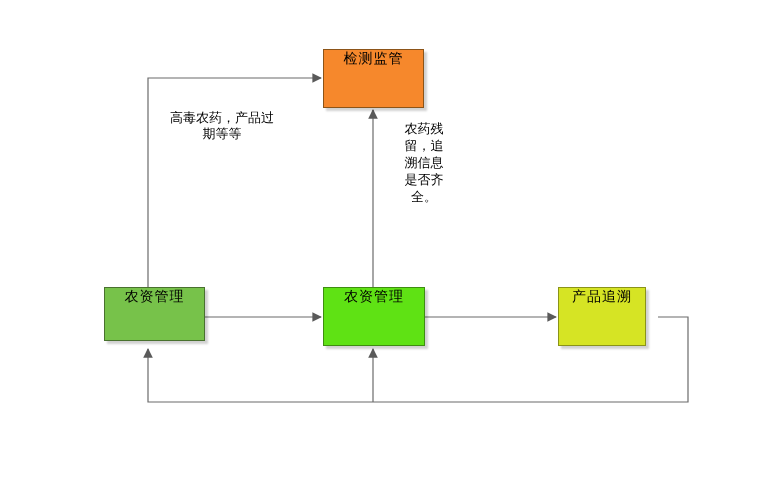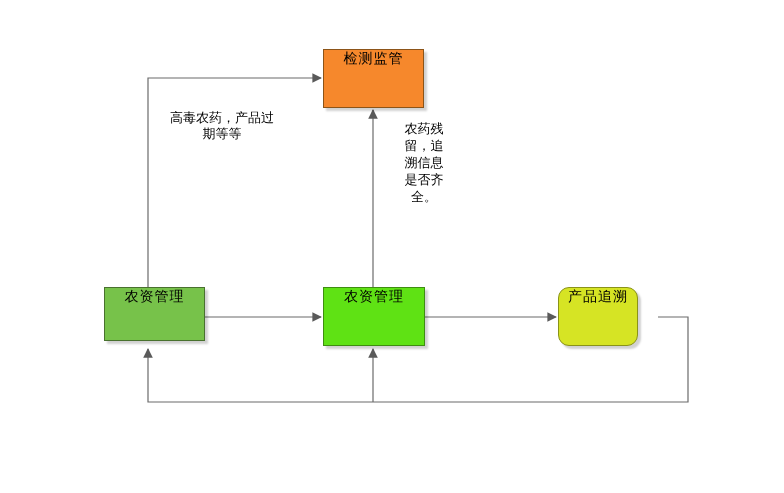--- a/index.html
+++ b/index.html
@@ -32,21 +32,21 @@
     border: 1px solid #555;
     box-shadow: 3px 3px 2px rgba(0, 0, 0, 0.18);
     box-sizing: border-box;
     font-size: 14px;
     color: #000000;
     letter-spacing: 1px;
   }
   .node-jiance      { left: 323px; top: 49px;  width: 101px; height: 59px; }
   .node-nongzi      { left: 97px;  top: 287px; width: 101px; height: 54px; margin-left: 7px; }
   .node-nongchanpin { left: 323px; top: 287px; width: 102px; height: 59px; }
-  .node-chanpin     { left: 558px; top: 287px; width: 80px; height: 59px; border-radius: 11px; }
+  .node-chanpin     { left: 558px; top: 287px; width: 88px; height: 59px; }
   .note {
     position: absolute;
     z-index: 2;
     color: #000000;
     font-size: 13px;
     text-align: center;
     white-space: pre-line;
   }
   .note-left {
     left: 160px;

